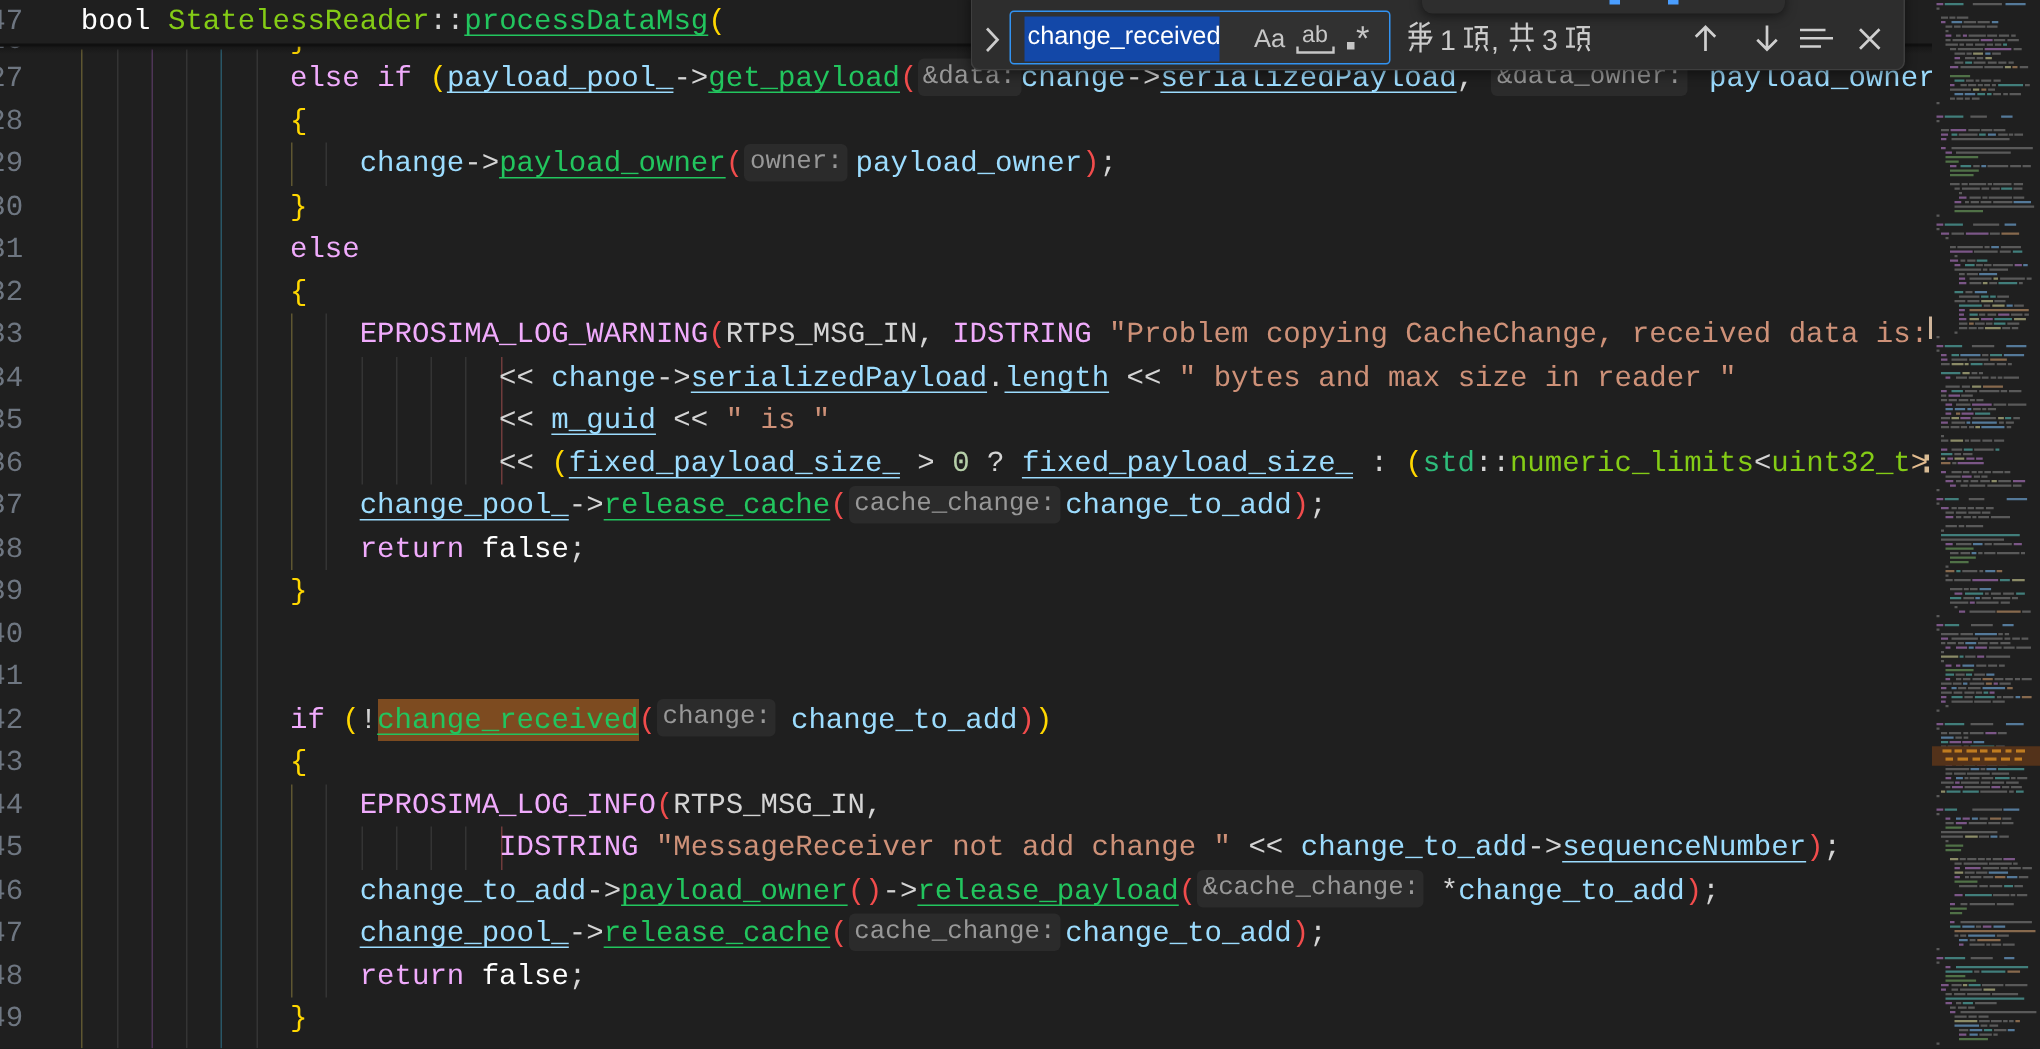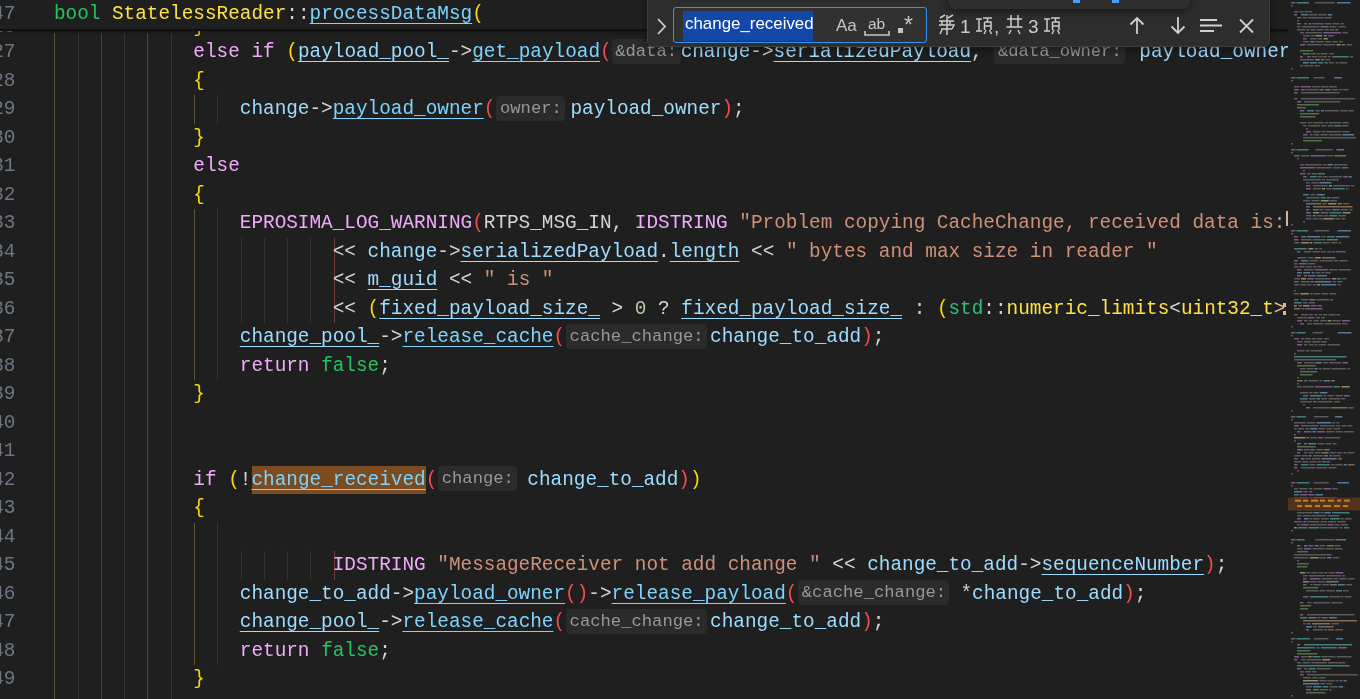--- a/index.html
+++ b/index.html
@@ -1,23 +1,23 @@
 <!DOCTYPE html>
 <html><head><meta charset="utf-8"><style>
 html,body{margin:0;padding:0;background:#1f1f1f;}
 #root{position:relative;width:1360px;height:699px;background:#1f1f1f;overflow:hidden;
   font-family:"Liberation Mono",monospace;font-size:19.38px;}
 .ln{position:absolute;left:0;height:28.5px;line-height:28.5px;white-space:pre;}
 .code{position:absolute;left:53.9px;}
 .num{position:absolute;left:-19.4px;color:#6e7681;}
-.k{color:#f0abfc} .b{color:#22c55e} .t{color:#fde047} .nn{color:#2EBD7B} .v{color:#9CDCFE} .s{color:#CE9178} .m{color:#B5CEA8}
+.k{color:#f0abfc} .b{color:#ffffff} .t{color:#84cc16} .nn{color:#2EBD7B} .v{color:#9CDCFE} .s{color:#CE9178} .m{color:#B5CEA8}
 .c{color:#6A9955;font-style:italic} .o{color:#D4D4D4} .y{color:#FFD700}
 .r{color:#F14C4C} .cr{color:#E3BC8F}
 .fu,.vu{text-decoration:underline;text-decoration-thickness:1.4px;text-underline-offset:3.5px;}
-.fu{color:#7dd3fc} .vu{color:#9CDCFE}
+.fu{color:#22c55e} .vu{color:#9CDCFE}
 .h{display:inline-block;background:#2b2b2b;color:#989898;font-size:17.2px;
   border-radius:4px;height:25px;line-height:25px;vertical-align:middle;margin-top:-2px;
   padding:0 2px;text-align:center;}
 .guide{position:absolute;width:1px;}
 #sticky{position:absolute;left:0;top:0;width:1288px;height:29px;background:#1f1f1f;
   border-bottom:2px solid #101010;z-index:30;line-height:29px;white-space:pre;}
 #sticky:after{content:"";position:absolute;left:0;top:31px;width:100%;height:5px;
   background:linear-gradient(180deg,rgba(0,0,0,0.25),rgba(0,0,0,0));}
 #findw{position:absolute;left:647px;top:-6px;width:621px;height:52px;background:#2d2d2d;
   border:1px solid #3e3e3e;border-top:none;border-radius:0 0 6px 6px;z-index:40;
@@ -46,21 +46,21 @@
       <div class="ln" style="top:237.75px;width:1288px;z-index:2"><span class="num">134</span><span class="code">                        <span class="o">&lt;&lt; </span><span class="v">change</span><span class="o">-&gt;</span><span class="vu">serializedPayload</span><span class="o">.</span><span class="vu">length</span><span class="o"> &lt;&lt; </span><span class="s">" bytes and max size in reader "</span></span></div>
       <div class="ln" style="top:266.25px;width:1288px;z-index:2"><span class="num">135</span><span class="code">                        <span class="o">&lt;&lt; </span><span class="vu">m_guid</span><span class="o"> &lt;&lt; </span><span class="s">" is "</span></span></div>
       <div class="ln" style="top:294.75px;width:1288px;z-index:2"><span class="num">136</span><span class="code">                        <span class="o">&lt;&lt; </span><span class="y">(</span><span class="vu">fixed_payload_size_</span><span class="o"> &gt; </span><span class="m">0</span><span class="o"> ? </span><span class="vu">fixed_payload_size_</span><span class="o"> : </span><span class="y">(</span><span class="nn">std</span><span class="o">::</span><span class="t">numeric_limits</span><span class="o">&lt;</span><span class="t">uint32_t</span><span class="cr">&gt;::</span></span></div>
       <div class="ln" style="top:323.25px;width:1288px;z-index:2"><span class="num">137</span><span class="code">                <span class="vu">change_pool_</span><span class="o">-&gt;</span><span class="fu">release_cache</span><span class="r">(</span><span class="h" style="width:137px;margin-left:1px;margin-right:3px">cache_change:</span><span class="v">change_to_add</span><span class="r">)</span><span class="o">;</span></span></div>
       <div class="ln" style="top:351.75px;width:1288px;z-index:2"><span class="num">138</span><span class="code">                <span class="k">return</span> <span class="b">false</span><span class="o">;</span></span></div>
       <div class="ln" style="top:380.25px;width:1288px;z-index:2"><span class="num">139</span><span class="code">            <span class="y">}</span></span></div>
       <div class="ln" style="top:408.75px;width:1288px;z-index:2"><span class="num">140</span><span class="code"></span></div>
       <div class="ln" style="top:437.25px;width:1288px;z-index:2"><span class="num">141</span></div>
       <div class="ln" style="top:465.75px;width:1288px;z-index:2"><span class="num">142</span><span class="code">            <span class="k">if</span> <span class="y">(</span><span class="o">!</span><span class="fu">change_received</span><span class="r">(</span><span class="h" style="width:75px;margin-left:1px;margin-right:10px">change:</span><span class="v">change_to_add</span><span class="r">)</span><span class="y">)</span></span></div>
       <div class="ln" style="top:494.25px;width:1288px;z-index:2"><span class="num">143</span><span class="code">            <span class="y">{</span></span></div>
-      <div class="ln" style="top:522.75px;width:1288px;z-index:2"><span class="num">144</span></div>
+      <div class="ln" style="top:522.75px;width:1288px;z-index:2"><span class="num">144</span><span class="code">                <span class="k">EPROSIMA_LOG_INFO</span><span class="r">(</span><span class="o">RTPS_MSG_IN,</span></span></div>
       <div class="ln" style="top:551.25px;width:1288px;z-index:2"><span class="num">145</span><span class="code">                        <span class="k">IDSTRING</span><span class="s"> "MessageReceiver not add change "</span><span class="o"> &lt;&lt; </span><span class="v">change_to_add</span><span class="o">-&gt;</span><span class="vu">sequenceNumber</span><span class="r">)</span><span class="o">;</span></span></div>
       <div class="ln" style="top:579.75px;width:1288px;z-index:2"><span class="num">146</span><span class="code">                <span class="v">change_to_add</span><span class="o">-&gt;</span><span class="fu">payload_owner</span><span class="r">()</span><span class="o">-&gt;</span><span class="fu">release_payload</span><span class="r">(</span><span class="h" style="width:147px;margin-left:1px;margin-right:11px">&amp;cache_change:</span><span class="o">*</span><span class="v">change_to_add</span><span class="r">)</span><span class="o">;</span></span></div>
       <div class="ln" style="top:608.25px;width:1288px;z-index:2"><span class="num">147</span><span class="code">                <span class="vu">change_pool_</span><span class="o">-&gt;</span><span class="fu">release_cache</span><span class="r">(</span><span class="h" style="width:137px;margin-left:1px;margin-right:3px">cache_change:</span><span class="v">change_to_add</span><span class="r">)</span><span class="o">;</span></span></div>
       <div class="ln" style="top:636.75px;width:1288px;z-index:2"><span class="num">148</span><span class="code">                <span class="k">return</span> <span class="b">false</span><span class="o">;</span></span></div>
       <div class="ln" style="top:665.25px;width:1288px;z-index:2"><span class="num">149</span><span class="code">            <span class="y">}</span></span></div>
       <div style="position:absolute;left:1286px;top:211px;width:2.5px;height:15px;background:#cfb49a;z-index:3"></div>
       <div style="position:absolute;left:1283px;top:303px;width:3px;height:3.5px;background:#d8bb94;z-index:3"></div>
       <div style="position:absolute;left:1283px;top:311px;width:3px;height:3.5px;background:#d8bb94;z-index:3"></div>
     </div>
     <div style="position:absolute;left:0;top:0;width:1288px;height:699px;overflow:hidden;z-index:0">

